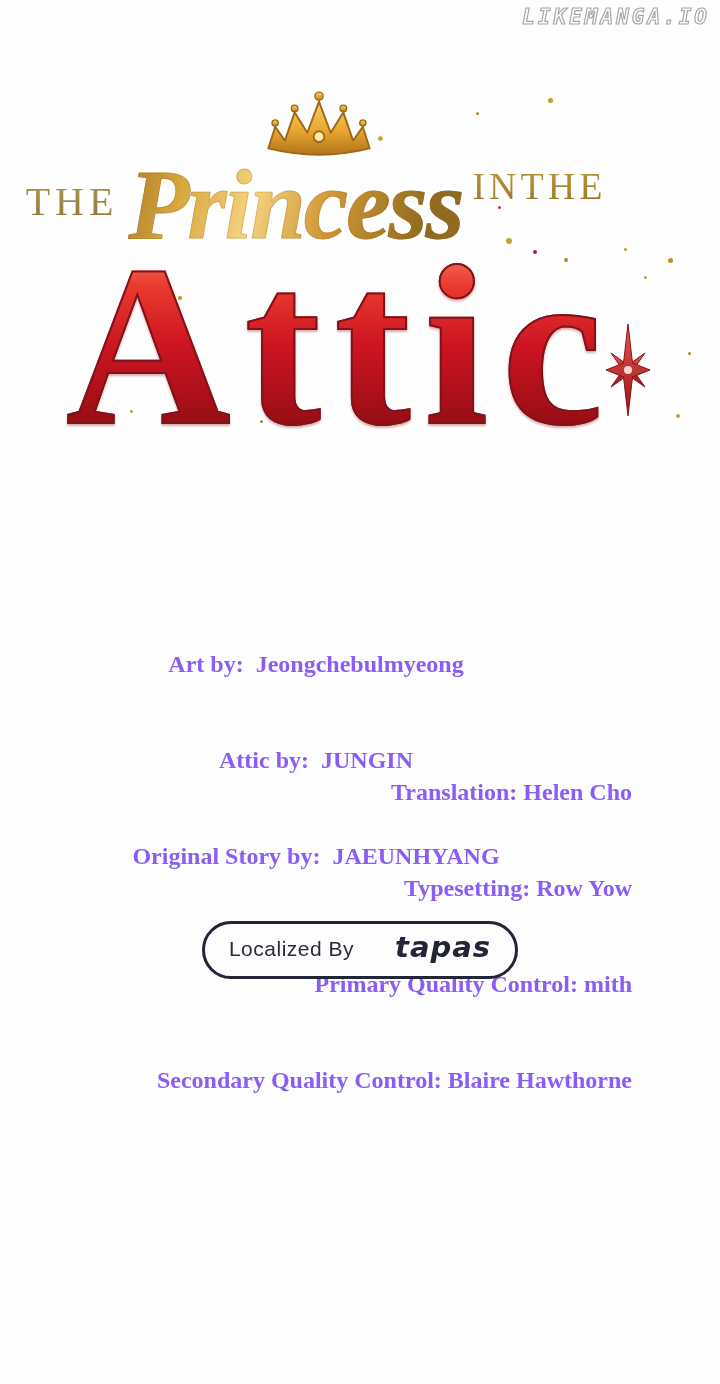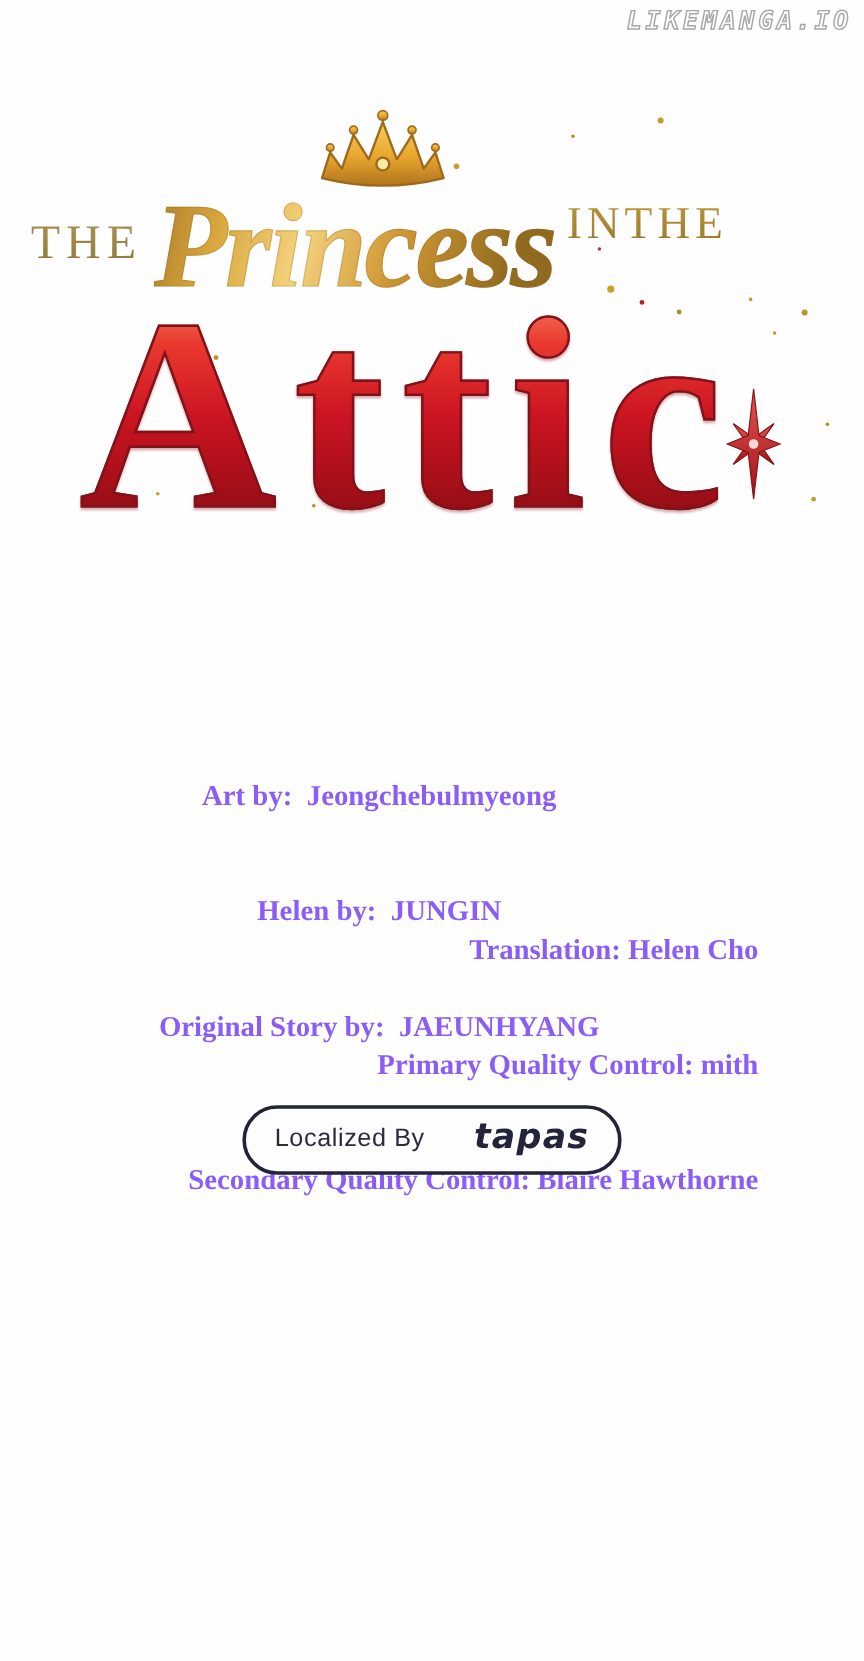--- a/index.html
+++ b/index.html
@@ -141,26 +141,27 @@
   <div class="speck" style="left:648px;top:328px;width:4px;height:4px;background:#c9a22a;"></div>
   <div class="speck" style="left:150px;top:210px;width:4px;height:4px;background:#bb922a;"></div>
   <div class="speck" style="left:102px;top:324px;width:3px;height:3px;background:#c49a28;"></div>
   <div class="speck" style="left:232px;top:334px;width:3px;height:3px;background:#b68a1e;"></div>
   <div class="speck" style="left:505px;top:164px;width:4px;height:4px;background:#b8202c;"></div>
   <div class="speck" style="left:470px;top:120px;width:3px;height:3px;background:#c03040;"></div>
 </section>
 
 <div class="credits credits-production">
   <div class="credit-line">Art by:  Jeongchebulmyeong</div>
-  <div class="credit-line">Helen by:  JUNGIN</div>
+  <div class="credit-line">Attic by:  JUNGIN</div>
   <div class="credit-line">Original Story by:  JAEUNHYANG</div>
 </div>
 
 <div class="credits credits-localization">
   <div class="credit-line">Translation: Helen Cho</div>
+  <div class="credit-line">Typesetting: Row Yow</div>
   <div class="credit-line">Primary Quality Control: mith</div>
   <div class="credit-line">Secondary Quality Control: Blaire Hawthorne</div>
 </div>
 
 <div class="badge-row">
   <div class="badge">
     <span class="badge-prefix">Localized By</span>
     <span class="badge-logo">tapas</span>
   </div>
 </div>

